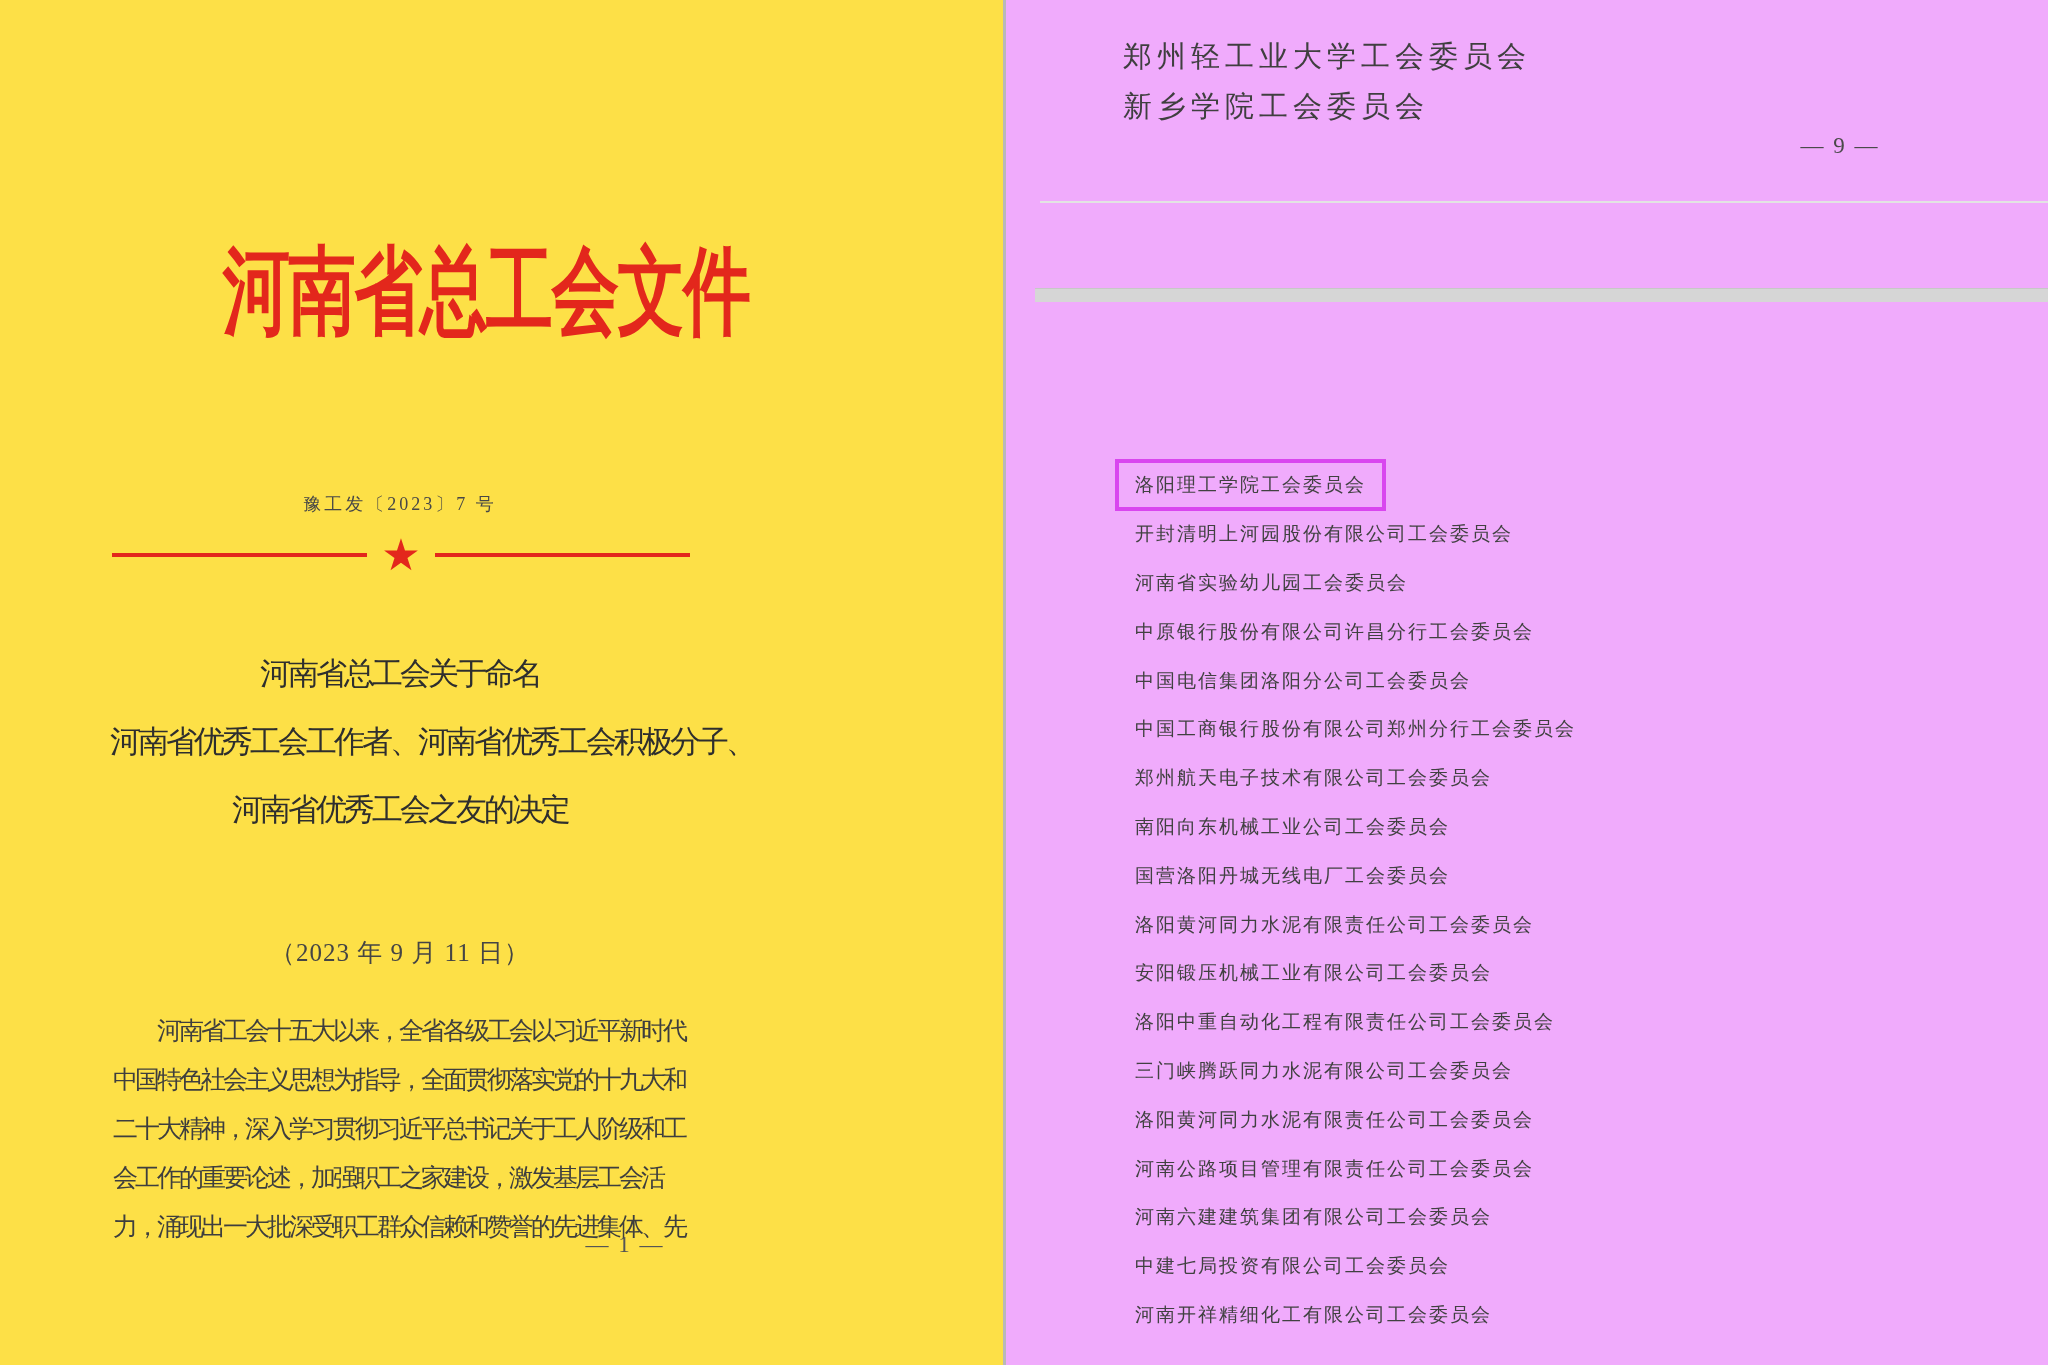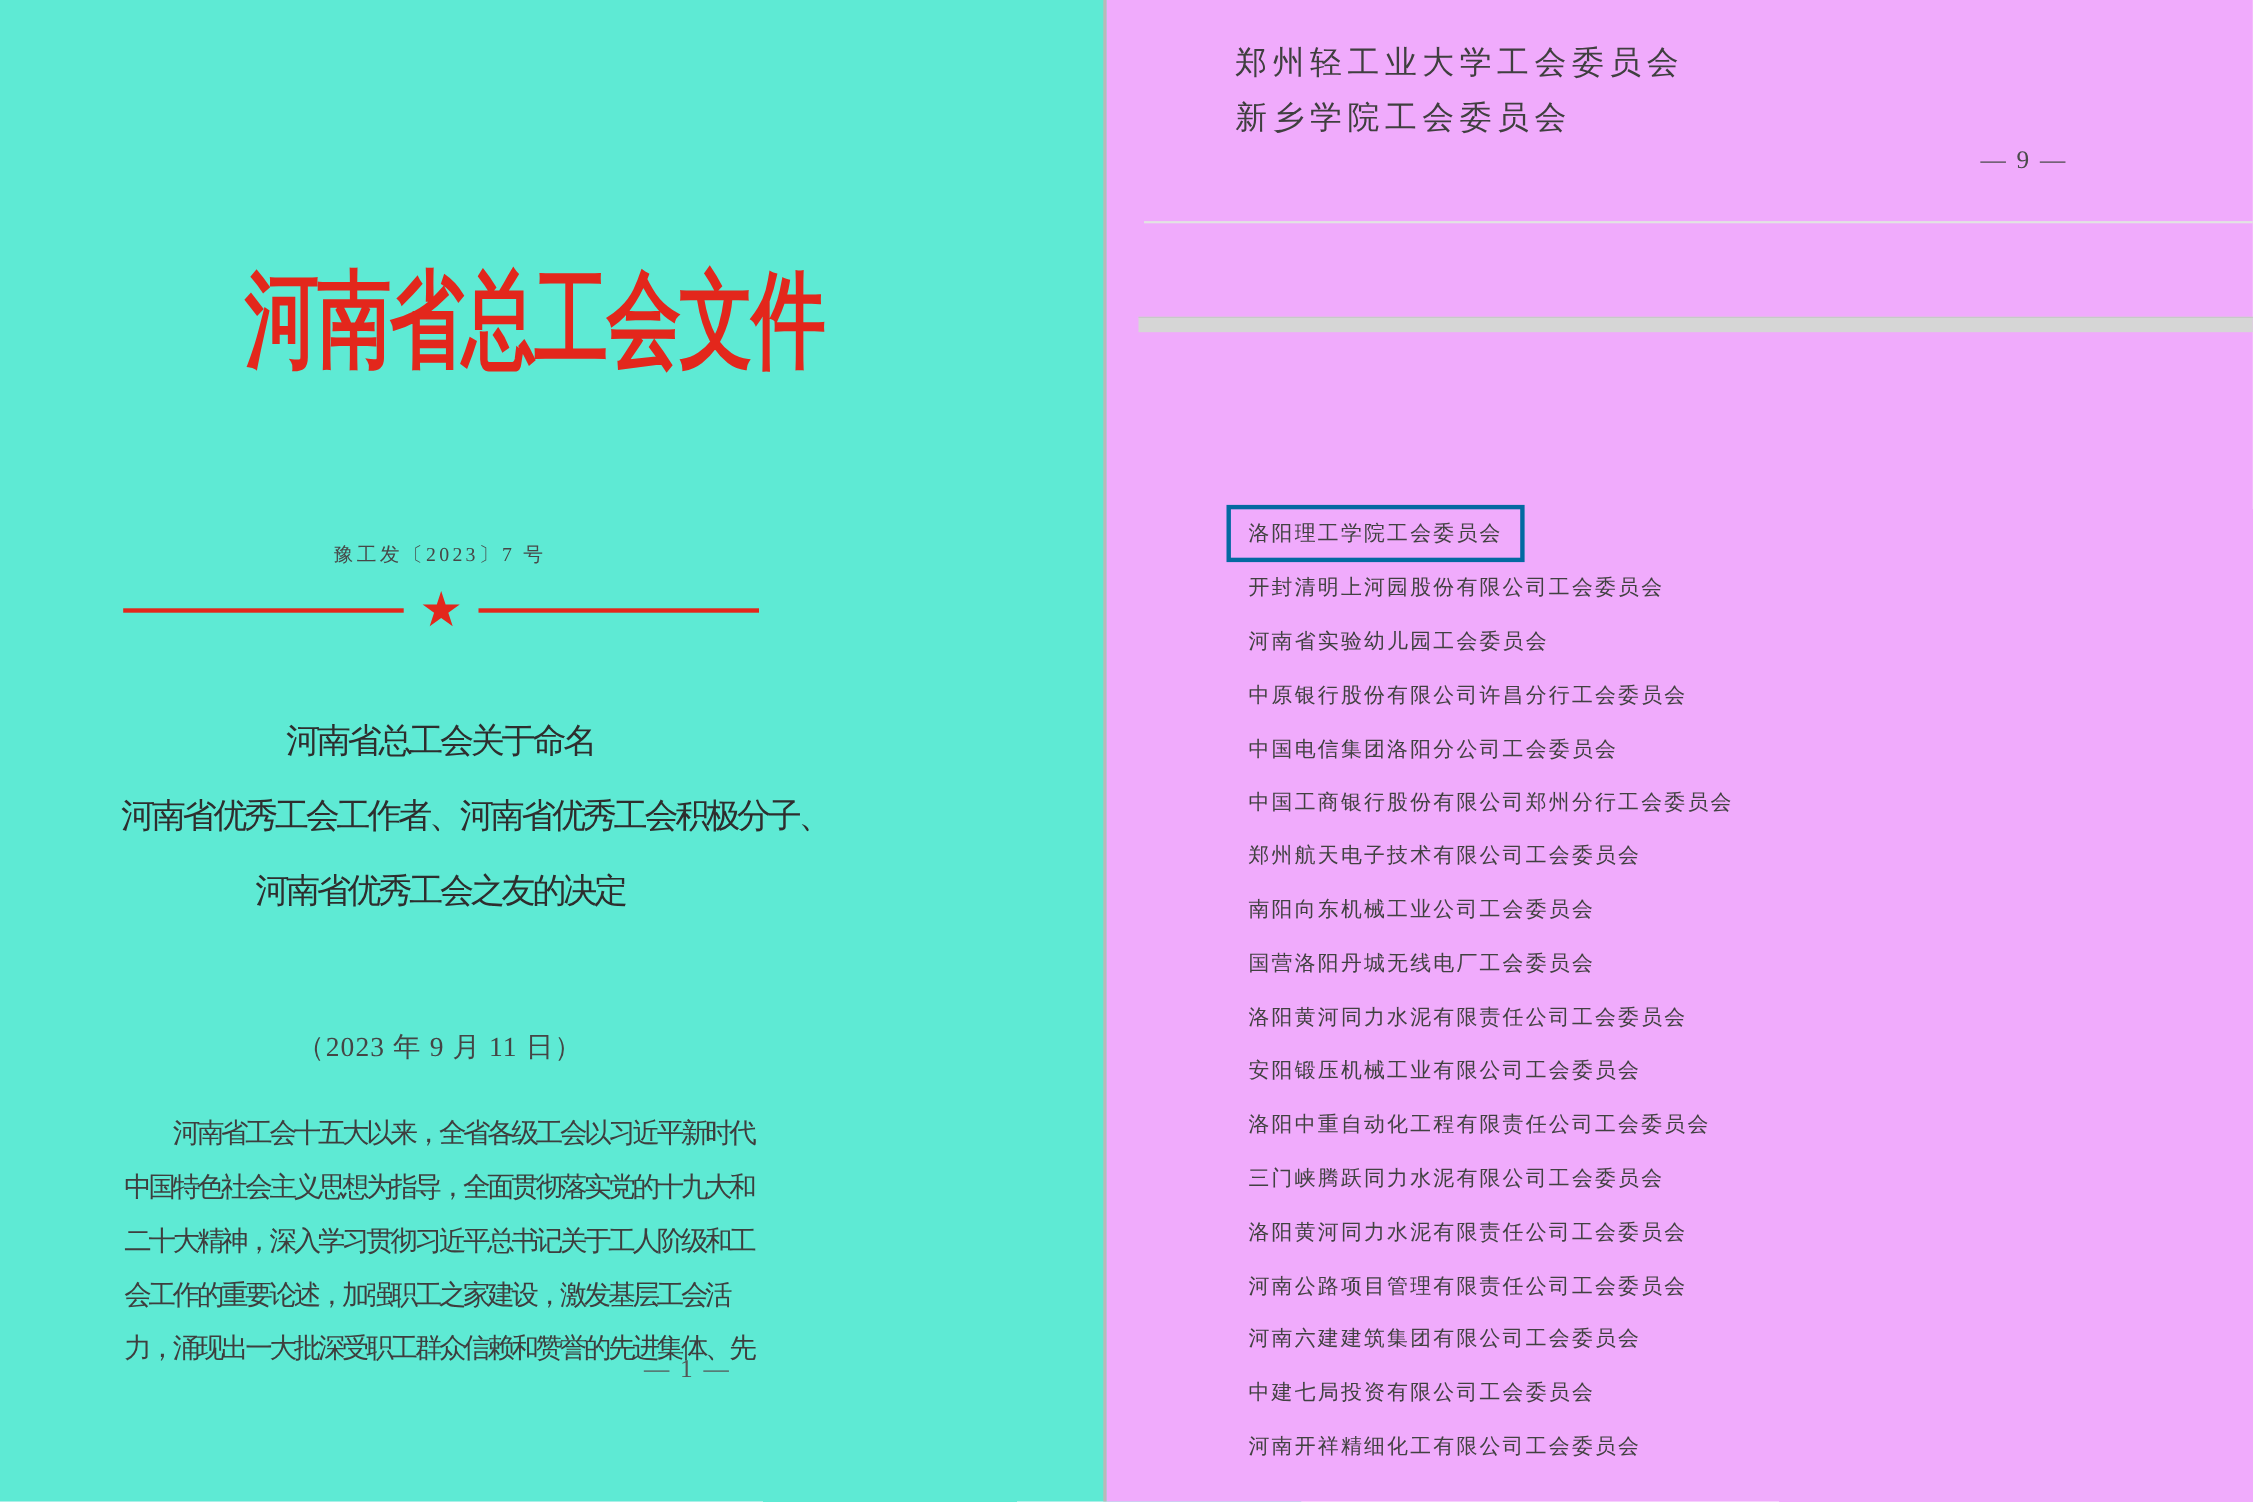--- a/index.html
+++ b/index.html
@@ -2,21 +2,21 @@
 <html><head>
 <meta charset="utf-8">
 <style>
   * { margin: 0; padding: 0; box-sizing: border-box; }
   html, body { width: 2048px; height: 1365px; background: #ffffff; overflow: hidden; }
   body { font-family: "Liberation Serif", "DejaVu Serif", serif; color: #3c3c3c; }
 
   #canvas { position: absolute; top: 0; left: 0; width: 2048px; height: 1365px; background: #fefefe; }
 
   
-  .left-page { position: absolute; left: 0; top: 0; width: 1183px; height: 1365px; background: #5eead4; padding-left: 11px; }
+  .left-page { position: absolute; left: 0; top: 0; width: 1183px; height: 1365px; background: #fde047; padding-left: 11px; }
 
   .doc-title-wrap { position: absolute; left: 110px; top: 232px; width: 580px; text-align: center; white-space: nowrap; overflow: visible; }
   .doc-title { display: inline-block; font-size: 96px; line-height: 120px; font-weight: 900; color: #e3271c; transform: scaleX(0.70); transform-origin: 50% 50%; letter-spacing: -2px; }
 
   .doc-number { position: absolute; left: 110px; top : 488px; top: 488px; width: 580px; text-align: center; font-size: 18px; line-height: 32px; color: #474747; letter-spacing: 3px; }
 
   .red-rule { position: absolute; left: 112px; top: 534px; width: 578px; height: 42px; display: flex; align-items: center; }
   .red-rule .bar { flex: 1; height: 4px; background: #e3271c; }
   .red-rule .star { color: #e3271c; font-size: 44px; line-height: 42px; margin: 0 14px; font-family: "DejaVu Sans", sans-serif; }
 
@@ -40,21 +40,21 @@
   .prev-item { height: 50px; display: flex; align-items: center; font-size: 29px; letter-spacing: 5px; color: #3f3f3f; white-space: nowrap; }
 
   .page-num-right { position: absolute; left: 779px; top: 131px; width: 110px; text-align: center; font-size: 23px; line-height: 30px; color: #4a4a4a; letter-spacing: 2px; white-space: nowrap; }
 
   .sheet-bottom-edge { position: absolute; left: 34px; top: 201px; right: 0; height: 2px; background: #e3e3e3; }
   .page-gap-band { position: absolute; left: 29px; top: 288px; right: 0; height: 14px; background: #d6d6d6; border-top: 1px solid #c7c7c7; }
 
   .committee-list { position: absolute; left: 129px; top: 461px; width: 900px; }
   .list-item { height: 48.8px; display: flex; align-items: center; }
   .list-item .name { font-size: 19px; letter-spacing: 2px; color: #414141; white-space: nowrap; }
-  .list-item.highlighted .name { border: 4px solid #0369a1; padding: 9px 16px; margin-left: -20px; }
+  .list-item.highlighted .name { border: 4px solid #d946ef; padding: 9px 16px; margin-left: -20px; }
 
 </style>
 </head>
 <body>
 
 <div id="canvas">
 
   <div class="left-page">
 
     <div class="doc-title-wrap">

